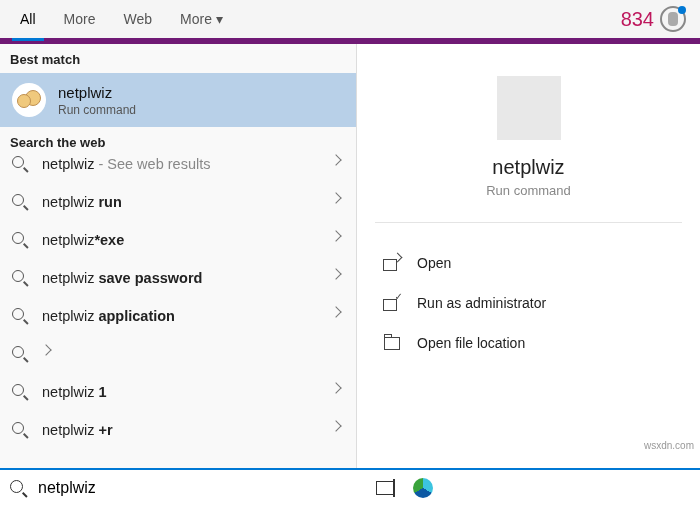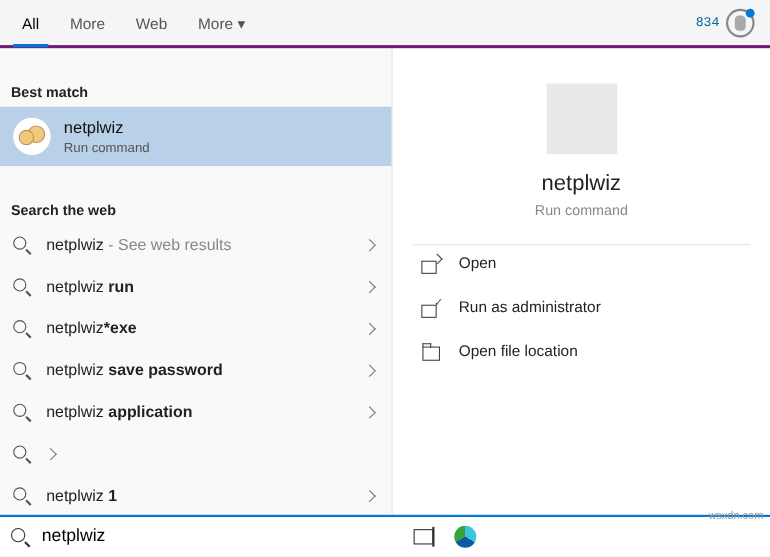--- a/index.html
+++ b/index.html
@@ -1,79 +1,79 @@
 <!DOCTYPE html>
 <html><head>
 <meta charset="utf-8">
 <style>
 * { box-sizing: border-box; margin: 0; padding: 0; font-family: "Segoe UI", Arial, sans-serif; }
 body { width: 700px; height: 506px; background: #f0f0f0; overflow: hidden; position: relative; }
 
-.top-tabs { height: 44px; background: #f5f5f5; border-bottom: 3px solid #701a75; display: flex; align-items: center; padding: 0 6px; }
+.top-tabs { height: 44px; background: #f5f5f5; border-bottom: 6px solid #701a75; display: flex; align-items: center; padding: 0 6px; }
 .tab { padding: 0 14px; height: 44px; display: flex; align-items: center; font-size: 14px; color: #555; cursor: pointer; position: relative; }
 .tab.active { color: #000; }
 .tab.active::after { content:""; position:absolute; left:6px; right:6px; bottom:0; height:3px; background:#0078d4; }
 .tab .chev { margin-left: 4px; }
 .top-spacer { flex:1; }
-.points { font-size: 12px; color: #0369a1; margin-right: 6px; font-family: Liberation Mono, monospace; }
+.points { font-size: 20px; color: #be185d; margin-right: 6px; }
 .medal { width: 26px; height: 26px; border-radius: 50%; border: 2px solid #888; display:flex; align-items:center; justify-content:center; position:relative; margin-right:8px; }
 .medal::after { content:""; position:absolute; top:-2px; right:-2px; width:8px; height:8px; border-radius:50%; background:#0078d4; }
 .medal-inner { width: 10px; height: 14px; background:#aaa; border-radius:4px; }
 
 .main { display:flex; height: calc(506px - 44px - 38px); }
 .left { width: 357px; background:#f9f9f9; border-right:1px solid #ddd; overflow:hidden; }
 .right { flex:1; background:#fff; }
 
-.section-label { padding: 8px 10px 6px 10px; font-size: 13px; font-weight:600; color:#222;margin-top:24px; }
+.section-label { padding: 8px 10px 6px 10px; font-size: 13px; font-weight:600; color:#222; }
 .best-match { background:#b8d0e8; display:flex; align-items:center; padding:10px 12px; gap:12px; cursor:pointer; }
 .bm-icon { width:34px; height:34px; border-radius:50%; background:#fff; display:flex; align-items:center; justify-content:center; }
 .bm-people { position:relative; width:24px; height:20px; }
 .bm-people::before, .bm-people::after { content:""; position:absolute; border-radius:50%; background:#6fa8d8; }
 .bm-people::before { width:14px; height:14px; right:0; top:0; background:#f0c97d; border:1px solid #c09050; }
 .bm-people::after { width:12px; height:12px; left:0; top:4px; background:#f0c97d; border:1px solid #c09050; }
 .bm-text .t1 { font-size:15px; color:#111; }
 .bm-text .t2 { font-size:12px; color:#555; margin-top:2px; }
 
 .web-list { padding: 0; }
-.web-item { display:flex; align-items:center; height:38px; padding:0 12px; cursor:pointer; }
+.web-item { display:flex; height:38px; padding:0 12px; cursor:pointer; }
 .search-ic { width:16px; height:16px; margin-right:14px; position:relative; flex-shrink:0; }
 .search-ic::before { content:""; position:absolute; width:10px; height:10px; border:1.5px solid #555; border-radius:50%; left:0; top:0; }
 .search-ic::after { content:""; position:absolute; width:6px; height:1.5px; background:#555; transform:rotate(45deg); right:-1px; bottom:2px; }
 .web-label { flex:1; font-size:14.5px; color:#222; white-space:nowrap; overflow:hidden; text-overflow:ellipsis; }
 .web-label .light { color:#888; }
 .web-label b { font-weight:600; }
 .chev-r { width:8px; height:8px; border-right:1.5px solid #777; border-bottom:1.5px solid #777; transform:rotate(-45deg); margin-right:4px; }
 
 .right-inner { padding: 20px 0 0 0; text-align:center; }
 .app-icon { width:64px; height:64px; background:#e8e8e8; margin: 12px auto 16px auto; }
 .app-title { font-size:20px; color:#222; margin-bottom:4px; }
 .app-sub { font-size:13px; color:#888; margin-bottom:24px; }
 .divider { height:1px; background:#e4e4e4; margin:0 18px 8px 18px; }
-.action { display:flex; align-items:flex-start; height:40px; padding:0 26px; font-size:14px; color:#222; cursor:pointer; text-align:left; }
+.action { display:flex; align-items:flex-end; height:40px; padding:0 26px; font-size:14px; color:#222; cursor:pointer; text-align:left; }
 .action-ic { width:18px; height:18px; margin-right:16px; position:relative; flex-shrink:0; }
 .ic-open::before { content:""; position:absolute; width:12px; height:10px; border:1.3px solid #444; left:0; bottom:0; }
 .ic-open::after { content:""; position:absolute; width:6px; height:6px; border-top:1.3px solid #444; border-right:1.3px solid #444; right:0; top:1px; transform:rotate(45deg); }
 .ic-admin::before { content:""; position:absolute; width:12px; height:10px; border:1.3px solid #444; left:0; bottom:0; }
 .ic-admin::after { content:"✓"; position:absolute; right:-2px; top:-2px; font-size:10px; color:#444; }
 .ic-folder::before { content:""; position:absolute; width:14px; height:11px; border:1.3px solid #444; left:1px; bottom:1px; }
 .ic-folder::after { content:""; position:absolute; width:6px; height:3px; border:1.3px solid #444; border-bottom:none; left:1px; top:1px; }
 
 .bottom { position:absolute; bottom:0; left:0; right:0; height:38px; background:#fff; border-top:2px solid #0078d4; display:flex; align-items:center; }
 .search-box-wrap { width:357px; height:100%; display:flex; align-items:center; padding:0 10px; }
 .sb-ic { width:16px; height:16px; position:relative; margin-right:12px; }
 .sb-ic::before { content:""; position:absolute; width:11px; height:11px; border:1.5px solid #333; border-radius:50%; }
 .sb-ic::after { content:""; position:absolute; width:6px; height:1.5px; background:#333; transform:rotate(45deg); right:-2px; bottom:1px; }
 .search-input { border:none; outline:none; font-size:16px; flex:1; background:transparent; }
 .taskbar-icons { display:flex; align-items:center; gap:18px; padding-left:18px; height:100%; }
 .tb-ic { width:20px; height:20px; position:relative; cursor:pointer; }
 .tb-task::before { content:""; position:absolute; width:16px; height:12px; border:1.5px solid #333; top:3px; left:1px; }
 .tb-task::after { content:""; position:absolute; width:2px; height:18px; background:#333; right:0; top:1px; }
 .tb-edge { border-radius:50%; background: conic-gradient(#3cc4e0 0deg 120deg, #0c59a4 120deg 240deg, #39a33b 240deg 360deg); }
 
-.watermark { position:absolute; right:6px; bottom:31px; font-size:10px; color:#999; }
+.watermark { position:absolute; right:6px; bottom:55px; font-size:10px; color:#999; }
 </style>
 </head>
 <body>
 
 <div class="top-tabs">
   <div class="tab active">All</div>
   <div class="tab">More</div>
   <div class="tab">Web</div>
   <div class="tab">
     <span>More</span>

